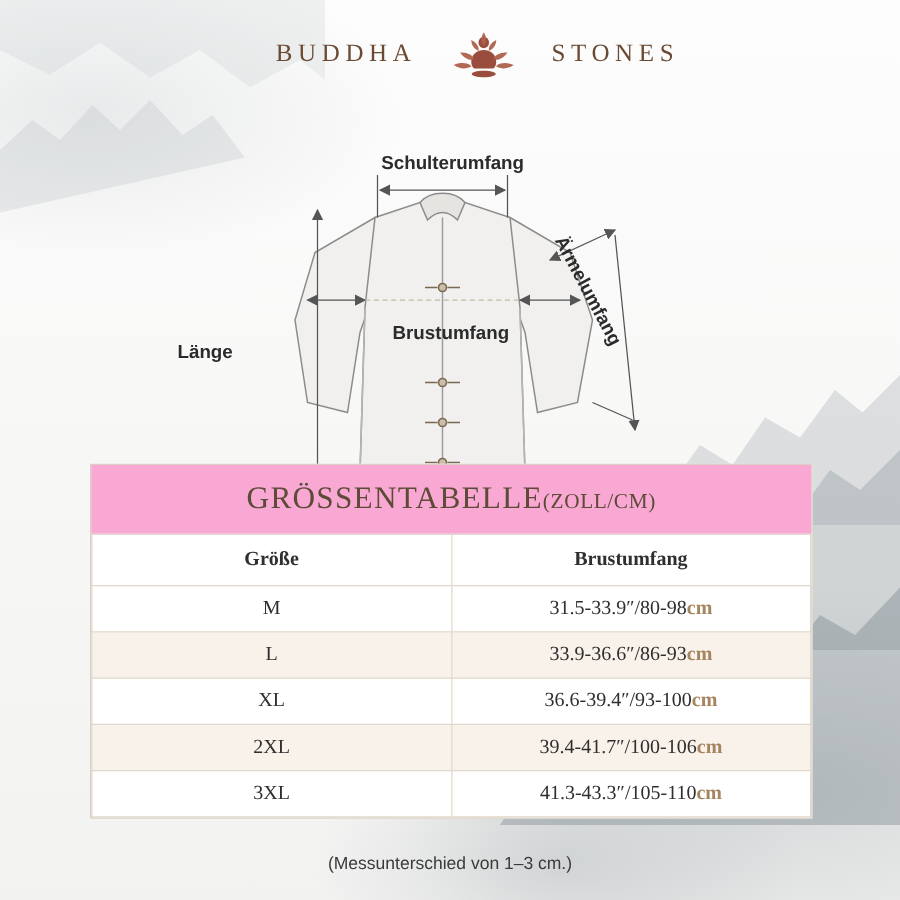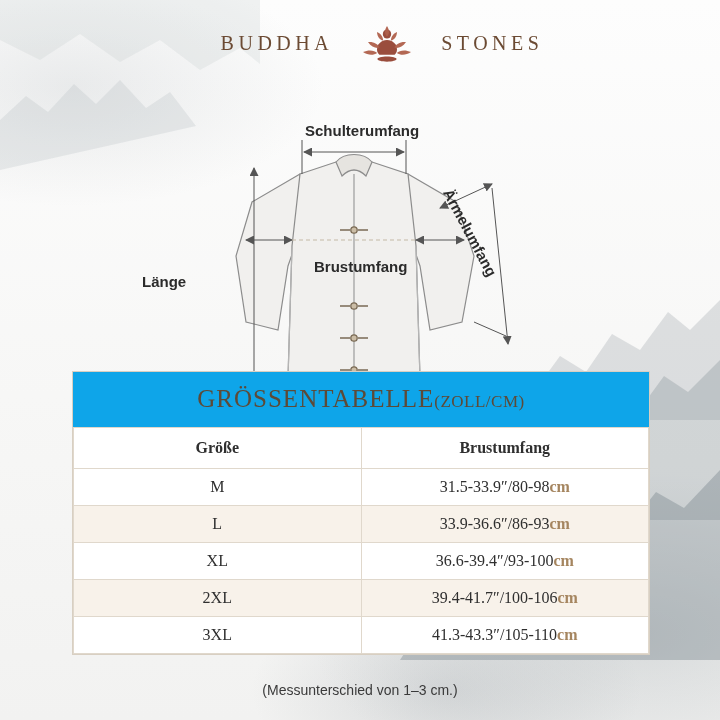--- a/index.html
+++ b/index.html
@@ -85,21 +85,21 @@
   
   .table-wrap {
     position: absolute;
     left: 72px;
     top: 371px;
     width: 576px;
     border: 1px solid #d8cfc2;
     background: #ffffff;
   }
   .tbl-title {
-    background: #0ea5e9;
+    background: #f9a8d4;
     text-align: center;
     padding: 13px 0 14px;
     color: #5d4a37;
     font-family: "Liberation Serif", serif;
     font-size: 25px;
     letter-spacing: 1px;
   }
   .tbl-title .unit {
     font-size: 17px;
     letter-spacing: 0.5px;

